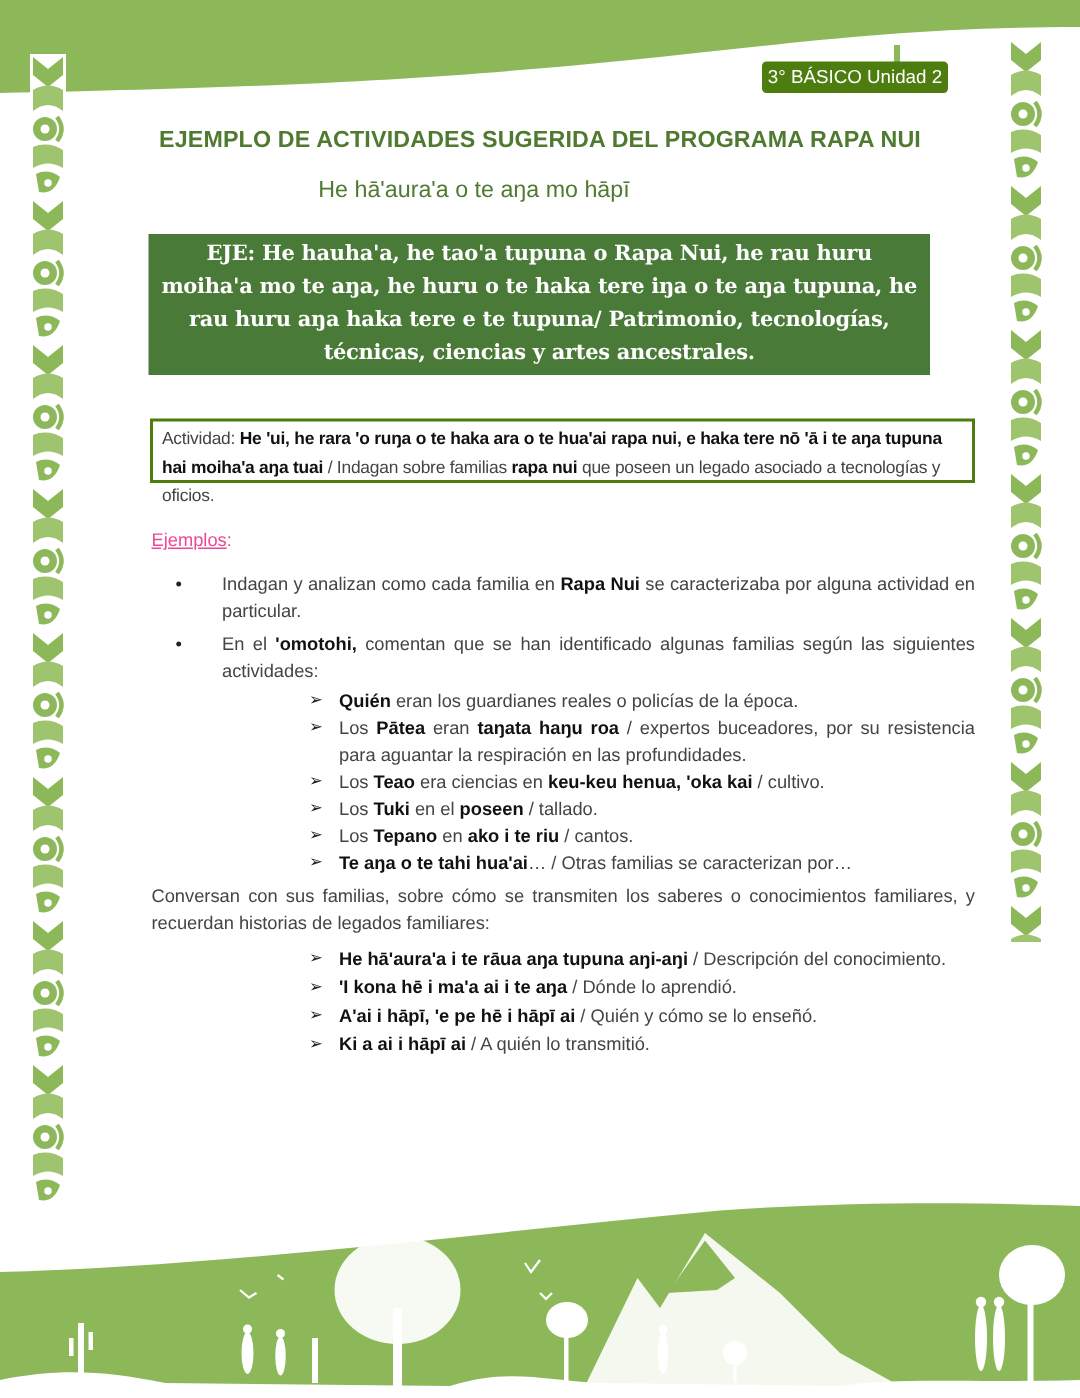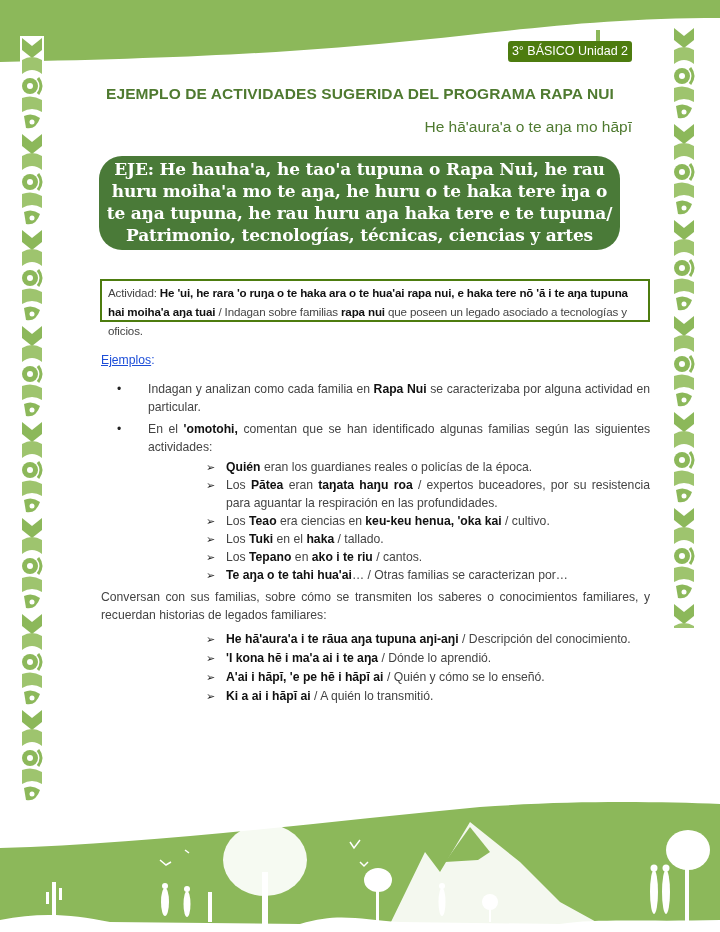--- a/index.html
+++ b/index.html
@@ -22,41 +22,40 @@
     border-radius:3px; text-align:center; line-height:21px;
   }
   .unit-badge-stem {
     position:absolute; left:596px; top:30px; width:4px; height:12px; background:#8cb85a;
   }
   .main-title {
     position:absolute; left:0; width:720px; top:85px; text-align:center;
     font-size:15.5px; color:#4f7a30; letter-spacing:0.1px;font-weight:bold;
   }
   .sub-title {
-    position:absolute; left:0; width:632px; top:118px; text-align:right;
+    position:absolute; left:0; width:632px; top:118px; text-align:center;
     font-size:15.5px; color:#4f7a30;
   }
   .eje-box {
     position:absolute; left:99px; top:156px; width:521px; height:94px;
     background:#4a7a38; color:#fff;
     font-family:"DejaVu Serif", "Liberation Serif", serif; font-weight:bold;
-    font-size:17px; line-height:22px; text-align:center;
+    font-size:14px; line-height:22px; text-align:center;
     box-sizing:border-box; padding:2px 6px 0 6px;
     letter-spacing:-0.2px;
-    border-radius:23px;
   }
   .activity-box {
     position:absolute; left:100px; top:279px; width:550px; height:43px;
     border:2px solid #4d7c0f; box-sizing:border-box;
     padding:2px 6px; font-size:11.6px; line-height:19px; color:#444;
     letter-spacing:-0.15px;
   }
   b { color:#111; }
   .section { position:absolute; left:101px; width:549px; font-size:12.2px; color:#444; line-height:18px; }
-  .ejemplos-head { top:351px; color:#1d4ed8; }
+  .ejemplos-head { top:351px; color:#ec4899; }
   .ejemplos-head u { text-decoration:underline; }
   .bullets { top:380px; }
   .bullet { position:relative; padding-left:47px; text-align:justify; margin-bottom:4px; }
   .bullet .dot { position:absolute; left:16px; top:0; color:#222; }
   .arrows { position:absolute; left:206px; top:458px; width:444px; font-size:12.2px; color:#444; line-height:18px; }
   .arrow-item { position:relative; padding-left:20px; text-align:justify; }
   .arrow-item .arr { position:absolute; left:0; top:0; color:#222; font-size:11px; }
   .conversan { top:588px; text-align:justify; }
   .arrows2 { position:absolute; left:206px; top:630px; width:450px; font-size:12.2px; color:#444; line-height:19px; }
 </style>
@@ -125,21 +124,21 @@
   <div class="arrow-item">
     <span class="arr">➢</span>
     <span>Los </span><b>Pātea</b><span> eran </span><b>taŋata haŋu roa</b><span> / expertos buceadores, por su resistencia para aguantar la respiración en las profundidades.</span>
   </div>
   <div class="arrow-item">
     <span class="arr">➢</span>
     <span>Los </span><b>Teao</b><span> era ciencias en </span><b>keu-keu henua, 'oka kai</b><span> / cultivo.</span>
   </div>
   <div class="arrow-item">
     <span class="arr">➢</span>
-    <span>Los </span><b>Tuki</b><span> en el </span><b>haka</b><span> / tallado.</span>
+    <span>Los </span><b>Tuki</b><span> en el </span><b>poseen</b><span> / tallado.</span>
   </div>
   <div class="arrow-item">
     <span class="arr">➢</span>
     <span>Los </span><b>Tepano</b><span> en </span><b>ako i te riu</b><span> / cantos.</span>
   </div>
   <div class="arrow-item">
     <span class="arr">➢</span>
     <span></span><b>Te aŋa o te tahi hua'ai</b><span>… / Otras familias se caracterizan por…</span><b></b><span></span>
   </div>
 </div>

